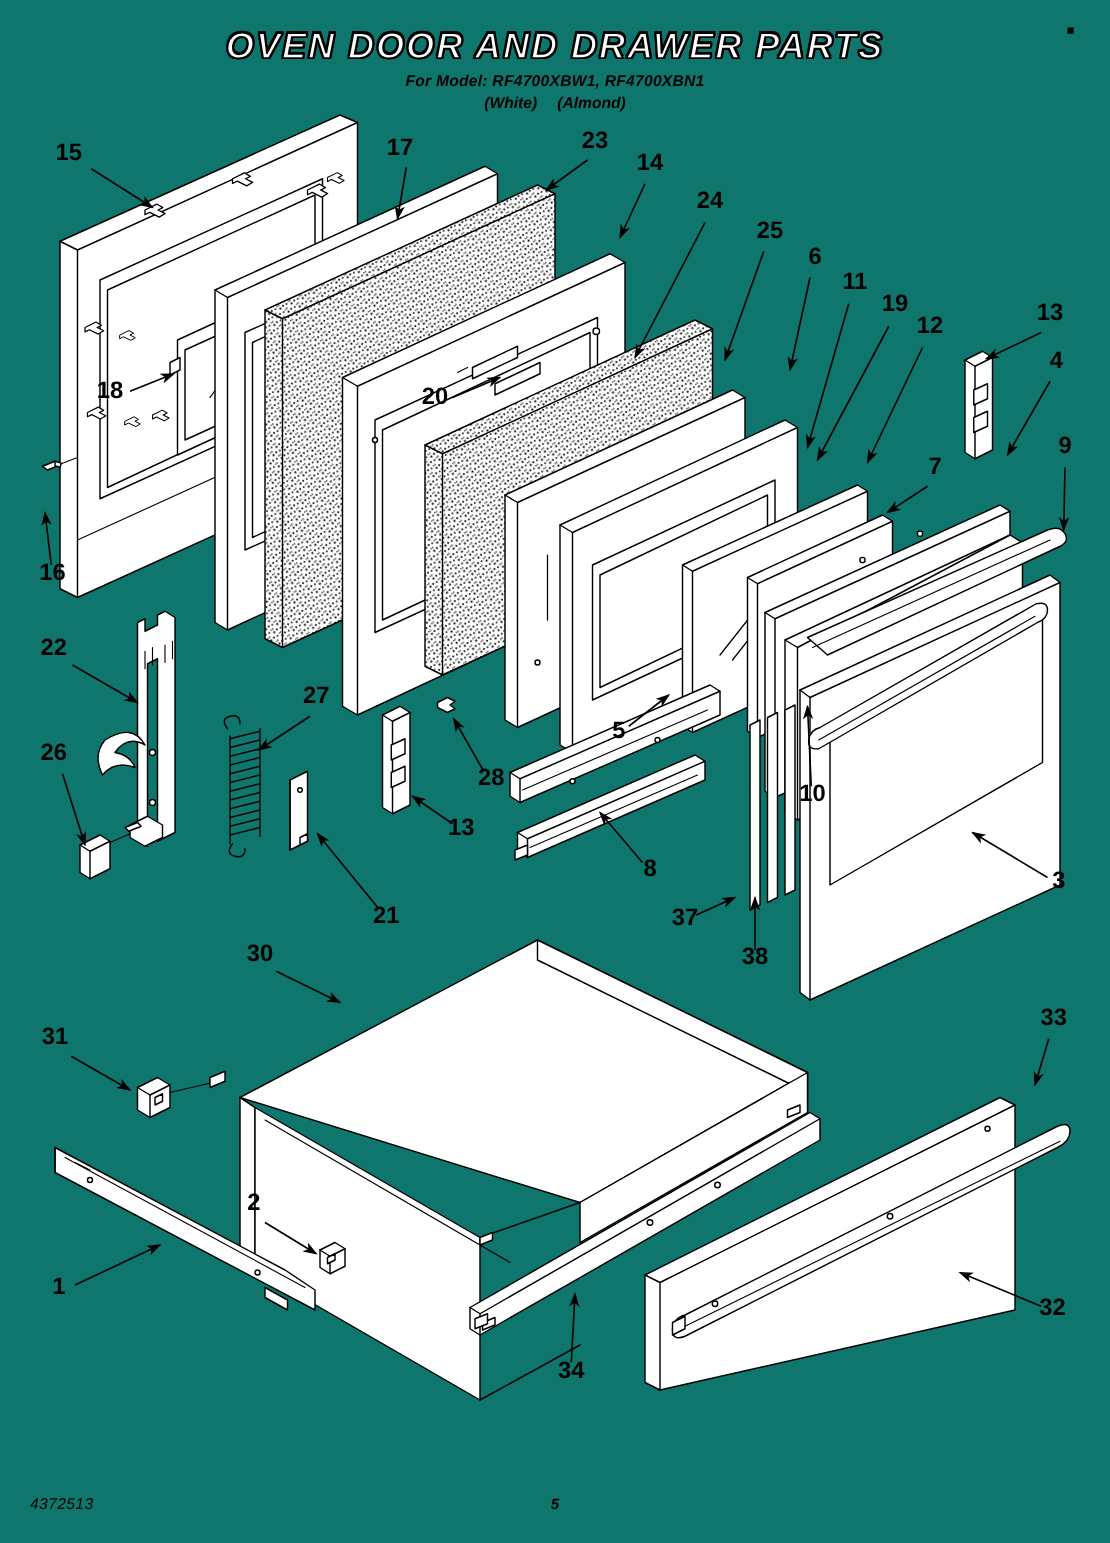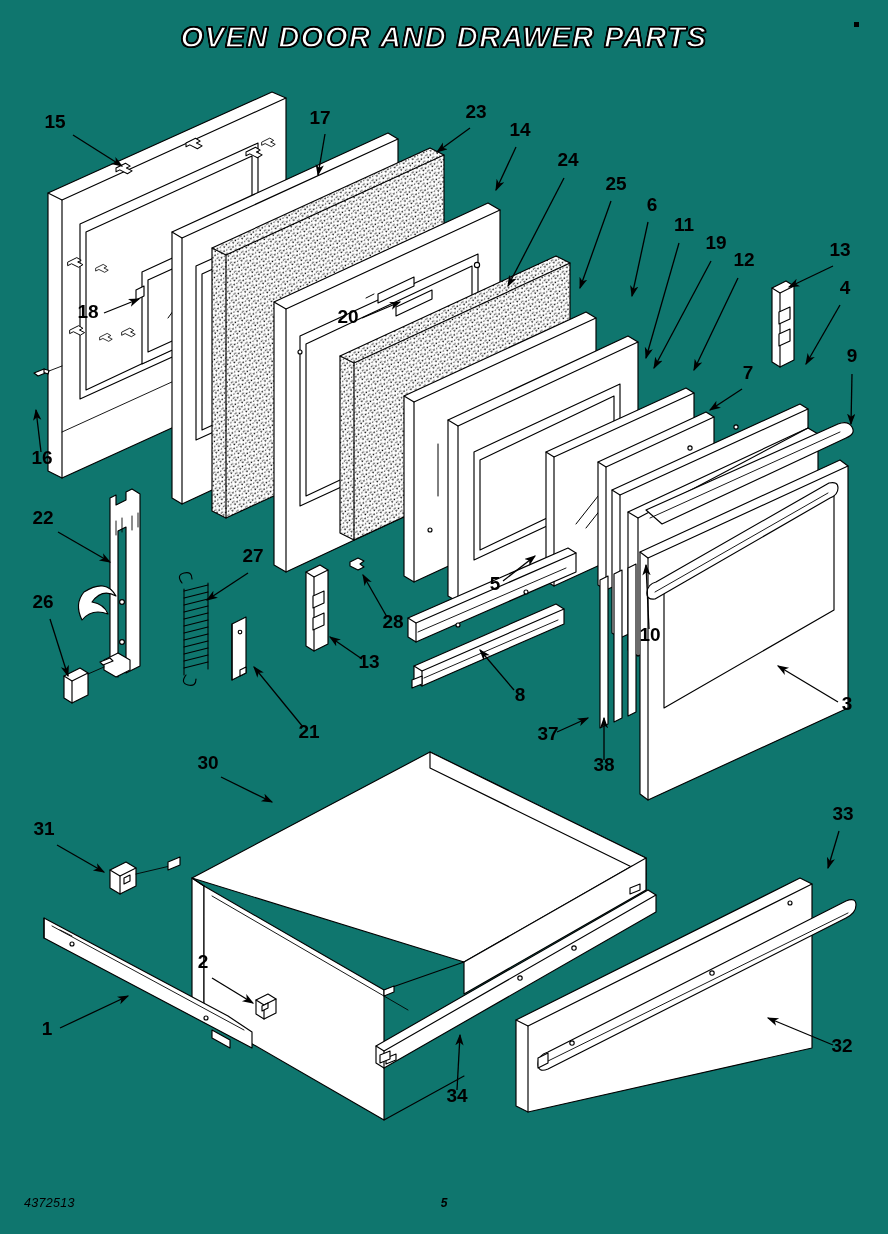--- a/index.html
+++ b/index.html
@@ -115,20 +115,22 @@
 </style>
 </head>
 <body>
 
 <div id="sheet">
 
   <div class="corner-mark"></div>
 
   <div class="header">
     <div class="doc-title">OVEN DOOR AND DRAWER PARTS</div>
+    <div class="model-line">For Model: RF4700XBW1, RF4700XBN1</div>
+    <div class="color-line"><span>(White)</span><span class="gap"></span><span>(Almond)</span></div>
   </div>
 
   <div id="drawing">
     <svg width="888" height="1234" viewBox="0 0 888 1234" xmlns="http://www.w3.org/2000/svg">
       <defs>
         <pattern id="insul" width="7" height="7" patternUnits="userSpaceOnUse" patternTransform="rotate(20)">
           <rect width="7" height="7" fill="#fff"></rect>
           <circle cx="1.2" cy="1.3" r="0.85" fill="#000"></circle>
           <circle cx="4.6" cy="3.1" r="0.7" fill="#000"></circle>
           <circle cx="2.4" cy="5.4" r="0.8" fill="#000"></circle>

